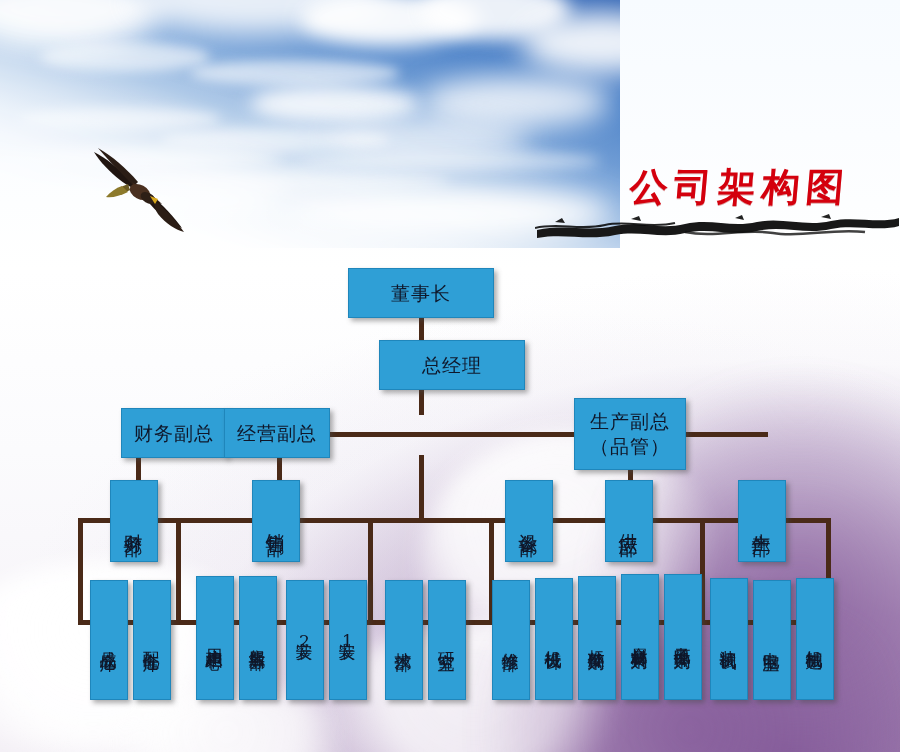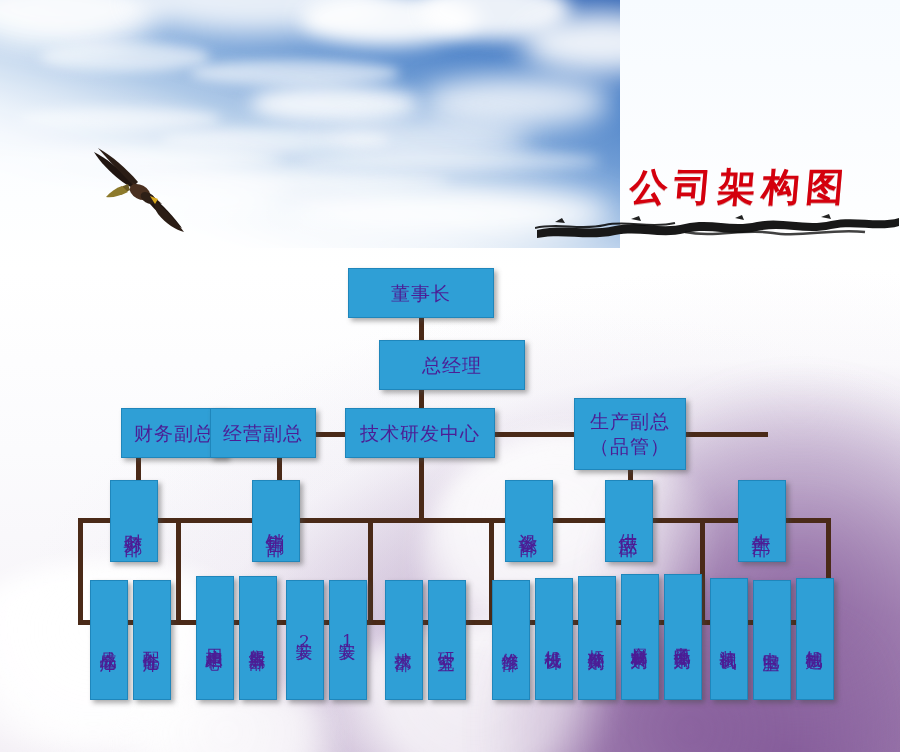--- a/index.html
+++ b/index.html
@@ -68,21 +68,21 @@
   .conn{position:absolute;background:#4a2a18;}
   .conn.h{height:5px;}
   .conn.v{width:5px;}
 
   .node{
     position:absolute;
     background:#2f9fd6;
     border:1px solid #1f86bb;
     box-shadow:3px 3px 5px rgba(70,70,70,0.45);
     display:flex;align-items:center;justify-content:center;
-    color:#4c1d95;
+    color:#0f172a;
     font-family:"DejaVu Serif","Liberation Serif",serif;
     font-weight:400;
     text-align:center;
     z-index:5;
   }
   .node.h-node{font-size:19px;letter-spacing:1px;line-height:26px;}
   .node.v-node{
     writing-mode:vertical-rl;text-orientation:upright;
     font-size:19px;letter-spacing:2px;
   }
@@ -179,23 +179,22 @@
     <div class="conn h" style="left:78px;top:620px;width:300px;"></div>
     <div class="conn h" style="left:368px;top:620px;width:340px;"></div>
     <div class="conn h" style="left:700px;top:620px;width:130px;"></div>
 
     <div class="node h-node" style="left:348px;top:268px;width:144px;height:48px;">董事长</div>
 
     <div class="node h-node" style="left:348px;top:340px;width:144px;height:48px;margin-left:31px;">总经理</div>
 
     <div class="node h-node" style="left:85px;top:408px;width:104px;height:48px;margin-left:36px;">财务副总</div>
 
-    <div class="node h-node" style="left:210px;top:408px;width:104px;height:48px;">经营副总</div>
-
-    <div class="node h-node" style="left:345px;top:408px;width:148px;height:48px;">技术研发中心</div>
+    <div class="node h-node" style="left:224px;top:408px;width:104px;height:48px;">经营副总</div>
+
 
     <div class="node h-node two-line" style="left:574px;top:398px;width:110px;height:70px;">
       <span>生产副总</span>
       <span>（品管）</span>
     </div>
 
     <div class="node v-node" style="left:110px;top:480px;width:46px;height:80px;">财务部</div>
 
     <div class="node v-node" style="left:252px;top:480px;width:46px;height:80px;">销售部</div>
 

